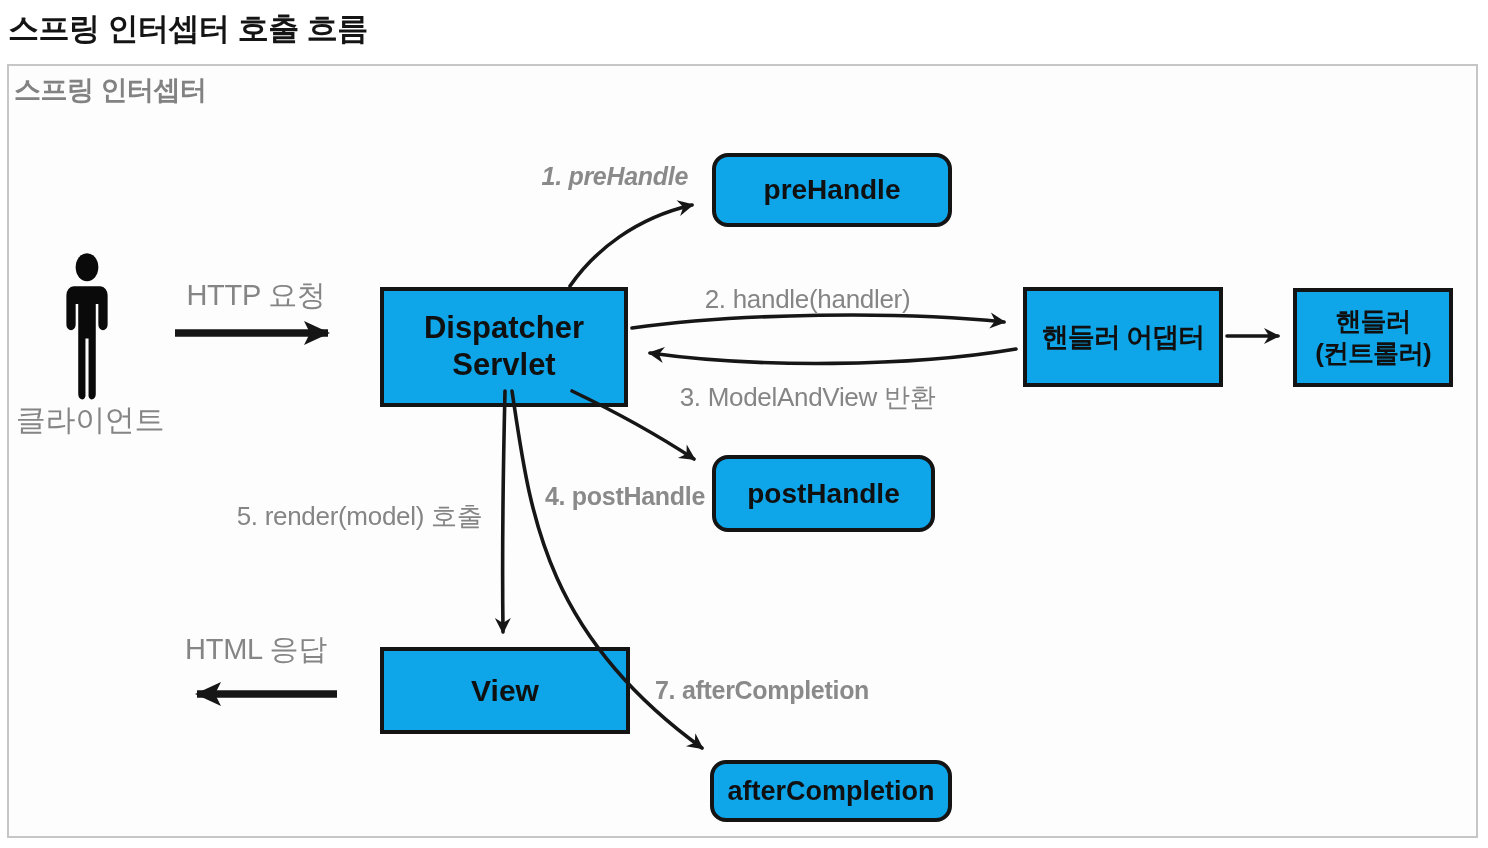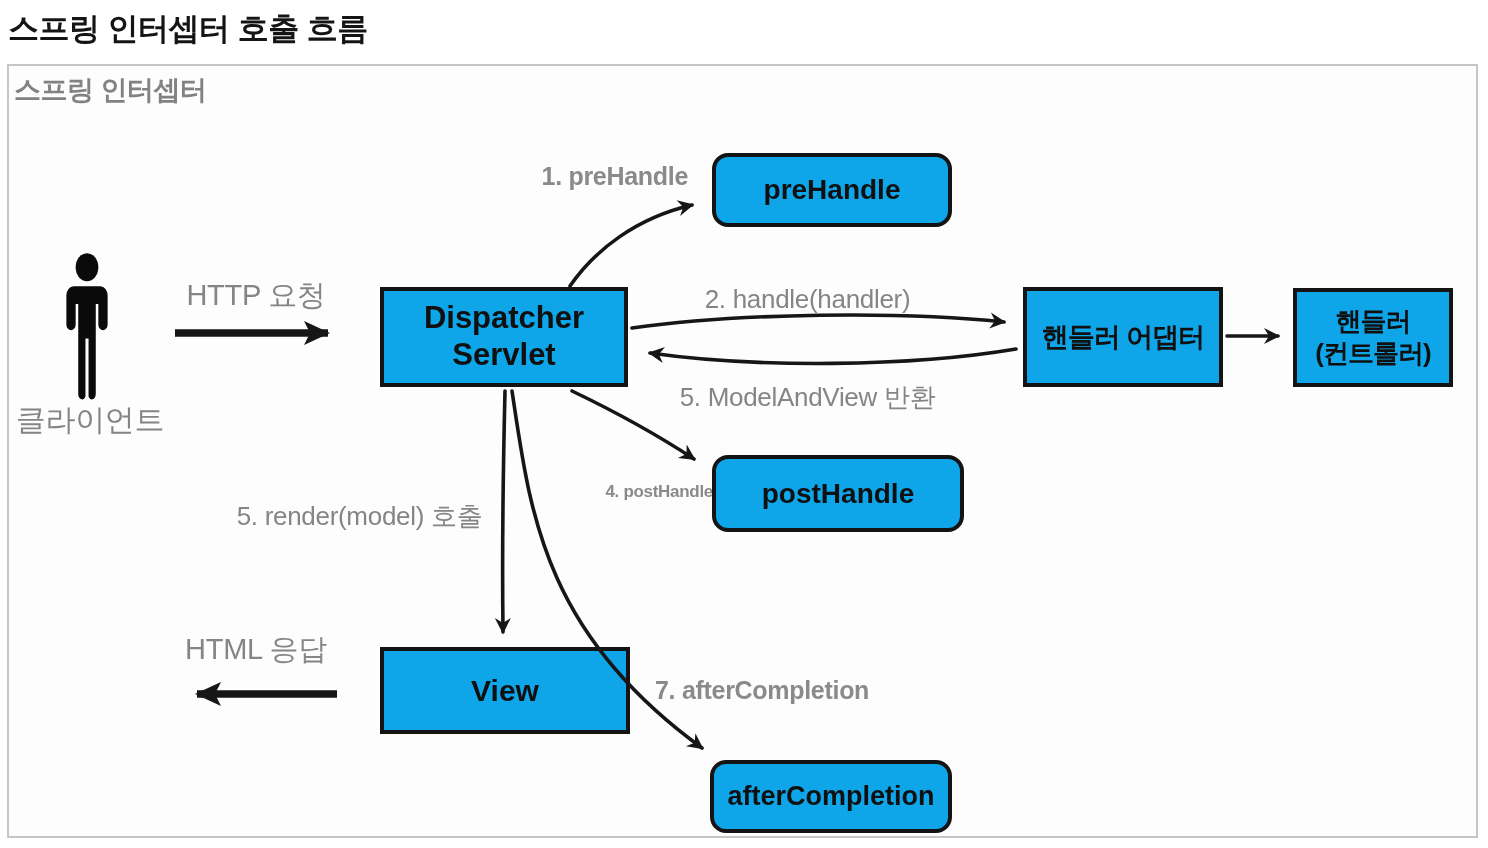--- a/index.html
+++ b/index.html
@@ -20,36 +20,36 @@
   .panel{position:absolute;left:7px;top:64px;width:1471px;height:774px;
     border:2px solid var(--panel-border);background:#fdfdfd;}
   .panel-label{position:absolute;left:14px;top:72px;font-size:27px;font-weight:bold;
     color:#828282;letter-spacing:-0.5px;}
 
   .node{position:absolute;display:flex;flex-direction:column;align-items:center;
     justify-content:center;background:#0ea5e9;border:4px solid var(--box-border);
     color:#101010;font-weight:bold;text-align:center;z-index:2;}
   .node.round{border-radius:16px;}
 
-  .dispatcher{left:380px;top:287px;width:248px;height:100px;font-size:31px;line-height:1.18;align-items:center;}
+  .dispatcher{left:380px;top:287px;width:248px;height:120px;font-size:31px;line-height:1.18;align-items:center;}
   .prehandle{left:712px;top:153px;width:240px;height:74px;font-size:28px;}
   .adapter{left:1023px;top:287px;width:200px;height:100px;font-size:27px;letter-spacing:-1px;text-align:center;}
   .handlerctrl{left:1293px;top:288px;width:160px;height:99px;font-size:26px;line-height:1.22;letter-spacing:-1px;}
-  .posthandle{left:712px;top:455px;width:252px;height:77px;font-size:28px;}
+  .posthandle{left:712px;top:455px;width:223px;height:77px;font-size:28px;}
   .viewbox{left:380px;top:647px;width:250px;height:87px;font-size:30px;}
-  .aftercompletion{left:710px;top:760px;width:242px;height:73px;font-size:27px;text-align:center;}
+  .aftercompletion{left:710px;top:760px;width:242px;height:62px;font-size:27px;text-align:center;}
 
   .glabel{position:absolute;color:var(--label-gray);z-index:2;letter-spacing:-0.3px;}
   .glabel.bold{font-weight:bold;color:#8a8a8a;}
   .lbl-http{left:172px;top:276px;width:168px;text-align:center;font-size:29px;}
   .lbl-client{left:10px;top:400px;width:160px;text-align:center;font-size:30px;}
-  .lbl-1{left:490px;top:162px;width:198px;text-align:right;font-size:25px;}
+  .lbl-1{left:490px;top:162px;width:198px;text-align:right;font-size:25px;font-style:italic;}
   .lbl-2{left:695px;top:284px;width:225px;text-align:center;font-size:26px;}
   .lbl-3{left:665px;top:380px;width:285px;text-align:center;font-size:26px;}
-  .lbl-4{left:505px;top:482px;width:200px;text-align:right;font-size:17px;margin-left:8px;}
+  .lbl-4{left:505px;top:482px;width:200px;text-align:right;font-size:25px;}
   .lbl-5{left:232px;top:499px;width:255px;text-align:center;font-size:26px;}
   .lbl-6{left:655px;top:676px;width:250px;text-align:left;font-size:25px;}
   .lbl-html{left:172px;top:630px;width:168px;text-align:center;font-size:29px;}
 
   svg.arrows{position:absolute;left:0;top:0;width:1488px;height:848px;z-index:3;
     pointer-events:none;}
   svg.arrows path.a{fill:none;stroke:var(--arrow);stroke-width:3.6px;stroke-linecap:round;}
   svg.arrows path.thick{fill:none;stroke:var(--arrow);stroke-width:7.5px;stroke-linecap:butt;}
   svg.arrows .head{fill:var(--arrow);}
 
@@ -72,21 +72,21 @@
       <path d="M19,27 h26 a7,7 0 0 1 7,7 v23 a4.5,4.5 0 0 1 -9,0 v-16 h-2.5 v71
                a4,4 0 0 1 -4,4 a3.2,3.2 0 0 1 -3,-4 v-44 h-3 v44 a3.2,3.2 0 0 1 -3,4
                a4,4 0 0 1 -4,-4 v-71 h-2.5 v16 a4.5,4.5 0 0 1 -9,0 v-23 a7,7 0 0 1 7,-7 z"></path>
     </svg>
   </div>
   <div class="glabel lbl-client">클라이언트</div>
 
   <div class="glabel lbl-http">HTTP 요청</div>
   <div class="glabel bold lbl-1">1. preHandle</div>
   <div class="glabel lbl-2">2. handle(handler)</div>
-  <div class="glabel lbl-3">5. ModelAndView 반환</div>
+  <div class="glabel lbl-3">3. ModelAndView 반환</div>
   <div class="glabel bold lbl-4">4. postHandle</div>
   <div class="glabel lbl-5">5. render(model) 호출</div>
   <div class="glabel bold lbl-6">7. afterCompletion</div>
   <div class="glabel lbl-html">HTML 응답</div>
 
   <div class="node dispatcher">
     <span>Dispatcher</span>
     <span>Servlet</span>
   </div>
   <div class="node round prehandle">

